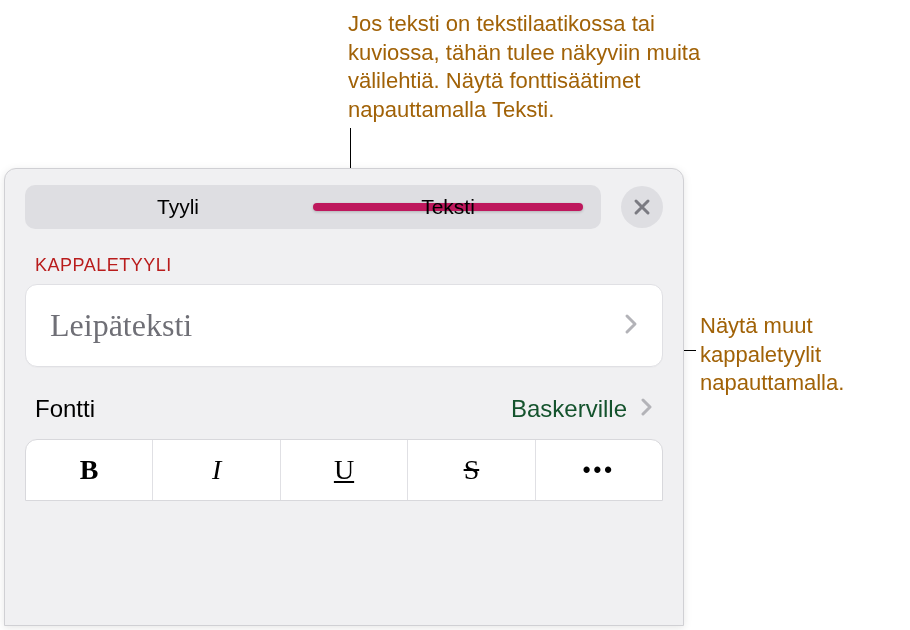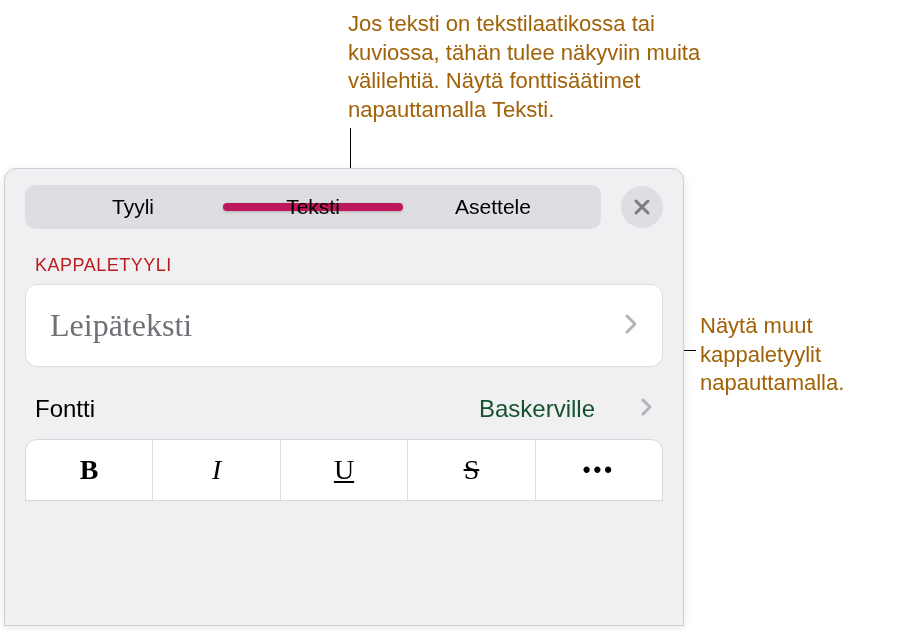--- a/index.html
+++ b/index.html
@@ -115,21 +115,20 @@
     font-weight: 400;
   }
   .chevron {
     color: #b3b3b8;
   }
   .font-row {
     display: flex;
     align-items: center;
     padding: 14px 30px 10px 30px;
     font-size: 24px;
-    gap: 32px;
   }
   .font-label {
     flex: 1;
     color: #000;
   }
   .font-value {
     color: #14532d;
     margin-right: 14px;
   }
   .font-chevron {
@@ -170,21 +169,20 @@
 <div class="callout callout-right">Näytä muut kappaletyylit napauttamalla.</div>
 
 <div class="lead-line lead-top-v"></div>
 <div class="lead-line lead-right-h"></div>
 
 <div class="panel">
   <div class="panel-top">
     <div class="segmented">
       <div class="seg">Tyyli</div>
       <div class="seg active">Teksti</div>
-      <div class="seg">Asettele</div>
     </div>
     <div class="close-btn">
       <svg width="18" height="18" viewBox="0 0 18 18">
           <path d="M3 3 L15 15 M15 3 L3 15" stroke="#7b7b82" stroke-width="3" stroke-linecap="round"></path>
         </svg>
     </div>
   </div>
 
   <div class="section-header">KAPPALETYYLI</div>
 

